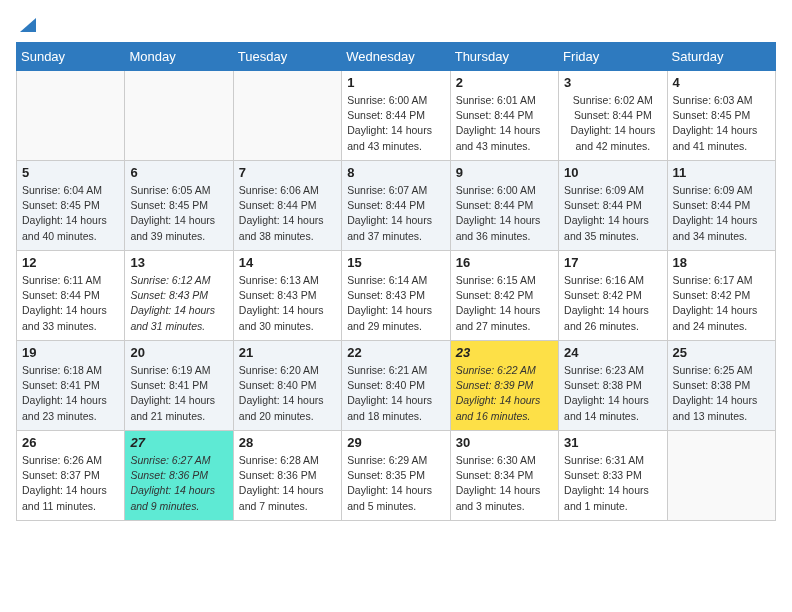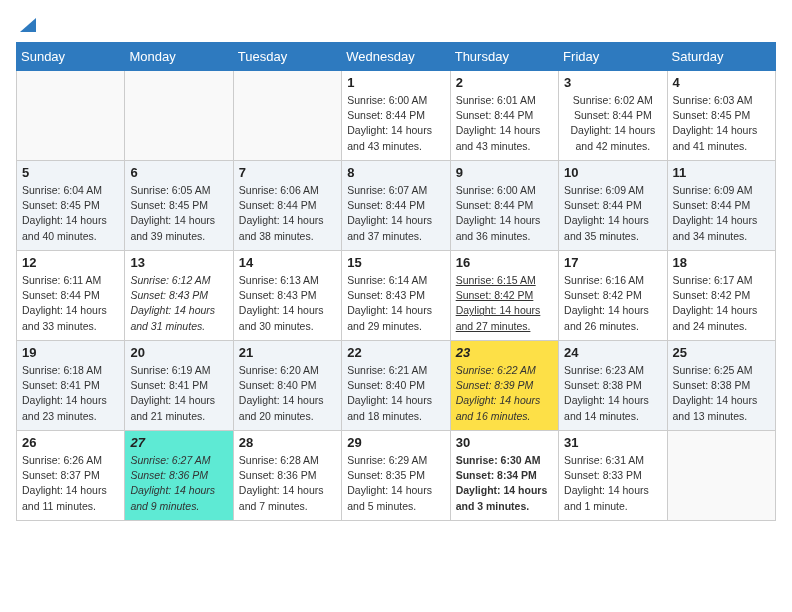--- a/index.html
+++ b/index.html
@@ -218,21 +218,21 @@
         </td>
         <td style="background: rgb(255, 255, 255);">
           <div class="day-num">15</div>
           <div class="day-info" style="white-space: pre-line;">Sunrise: 6:14 AM
 Sunset: 8:43 PM
 Daylight: 14 hours
 and 29 minutes.</div>
         </td>
         <td style="background: rgb(255, 255, 255);">
           <div class="day-num">16</div>
-          <div class="day-info" style="white-space: pre-line; text-decoration: underline;">Sunrise: 6:15 AM
+          <div class="day-info" style="white-space: pre-line;">Sunrise: 6:15 AM
 Sunset: 8:42 PM
 Daylight: 14 hours
 and 27 minutes.</div>
         </td>
         <td style="background: rgb(255, 255, 255);">
           <div class="day-num">17</div>
           <div class="day-info" style="white-space: pre-line;">Sunrise: 6:16 AM
 Sunset: 8:42 PM
 Daylight: 14 hours
 and 26 minutes.</div>
@@ -320,21 +320,21 @@
         </td>
         <td style="background: rgb(255, 255, 255); margin-top: 8px;">
           <div class="day-num">29</div>
           <div class="day-info" style="white-space: pre-line;">Sunrise: 6:29 AM
 Sunset: 8:35 PM
 Daylight: 14 hours
 and 5 minutes.</div>
         </td>
         <td style="background: rgb(255, 255, 255);">
           <div class="day-num">30</div>
-          <div class="day-info" style="white-space: pre-line; font-weight: bold;">Sunrise: 6:30 AM
+          <div class="day-info" style="white-space: pre-line;">Sunrise: 6:30 AM
 Sunset: 8:34 PM
 Daylight: 14 hours
 and 3 minutes.</div>
         </td>
         <td style="background: rgb(255, 255, 255);">
           <div class="day-num">31</div>
           <div class="day-info" style="white-space: pre-line;">Sunrise: 6:31 AM
 Sunset: 8:33 PM
 Daylight: 14 hours
 and 1 minute.</div>

